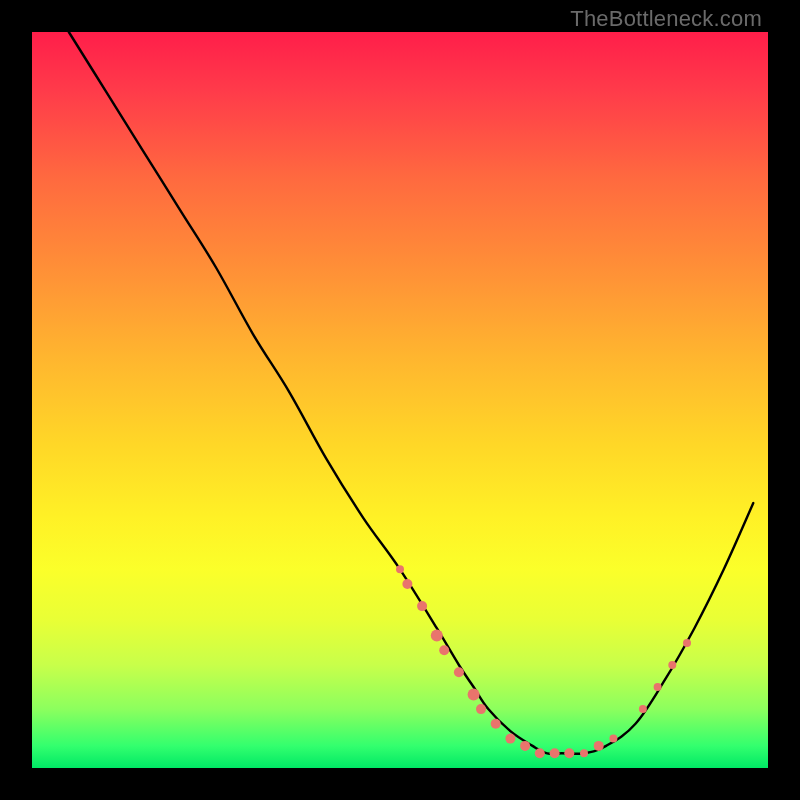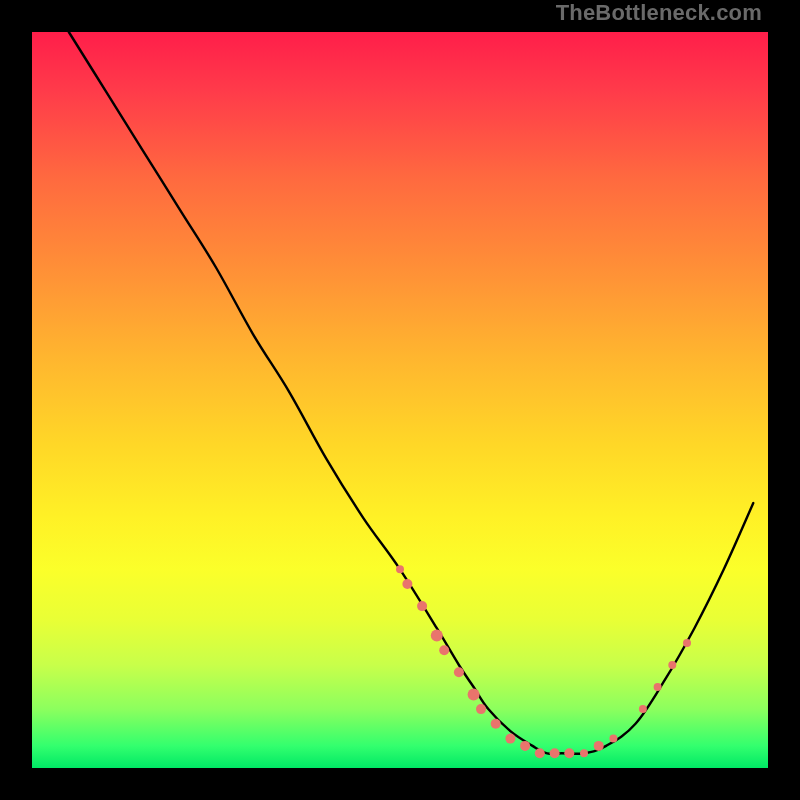--- a/index.html
+++ b/index.html
@@ -36,25 +36,25 @@
       #fbff2a 73%,
       #e8ff36 80%,
       #c8ff4a 86%,
       #8cff5e 92%,
       #33ff6e 97%,
       #00e865 100%
     );
   }
   .watermark {
     position: absolute;
-    top: 0;
+    top: 6px;
     right: 38px;
     color: #6a6a6a;
     font-size: 22px;
-    font-weight: 700;
+    font-weight: 400;
     letter-spacing: 0.2px;
     user-select: none;
   }
   svg.curve {
     position: absolute;
     left: 0;
     top: 0;
     width: 736px;
     height: 736px;
     overflow: visible;

